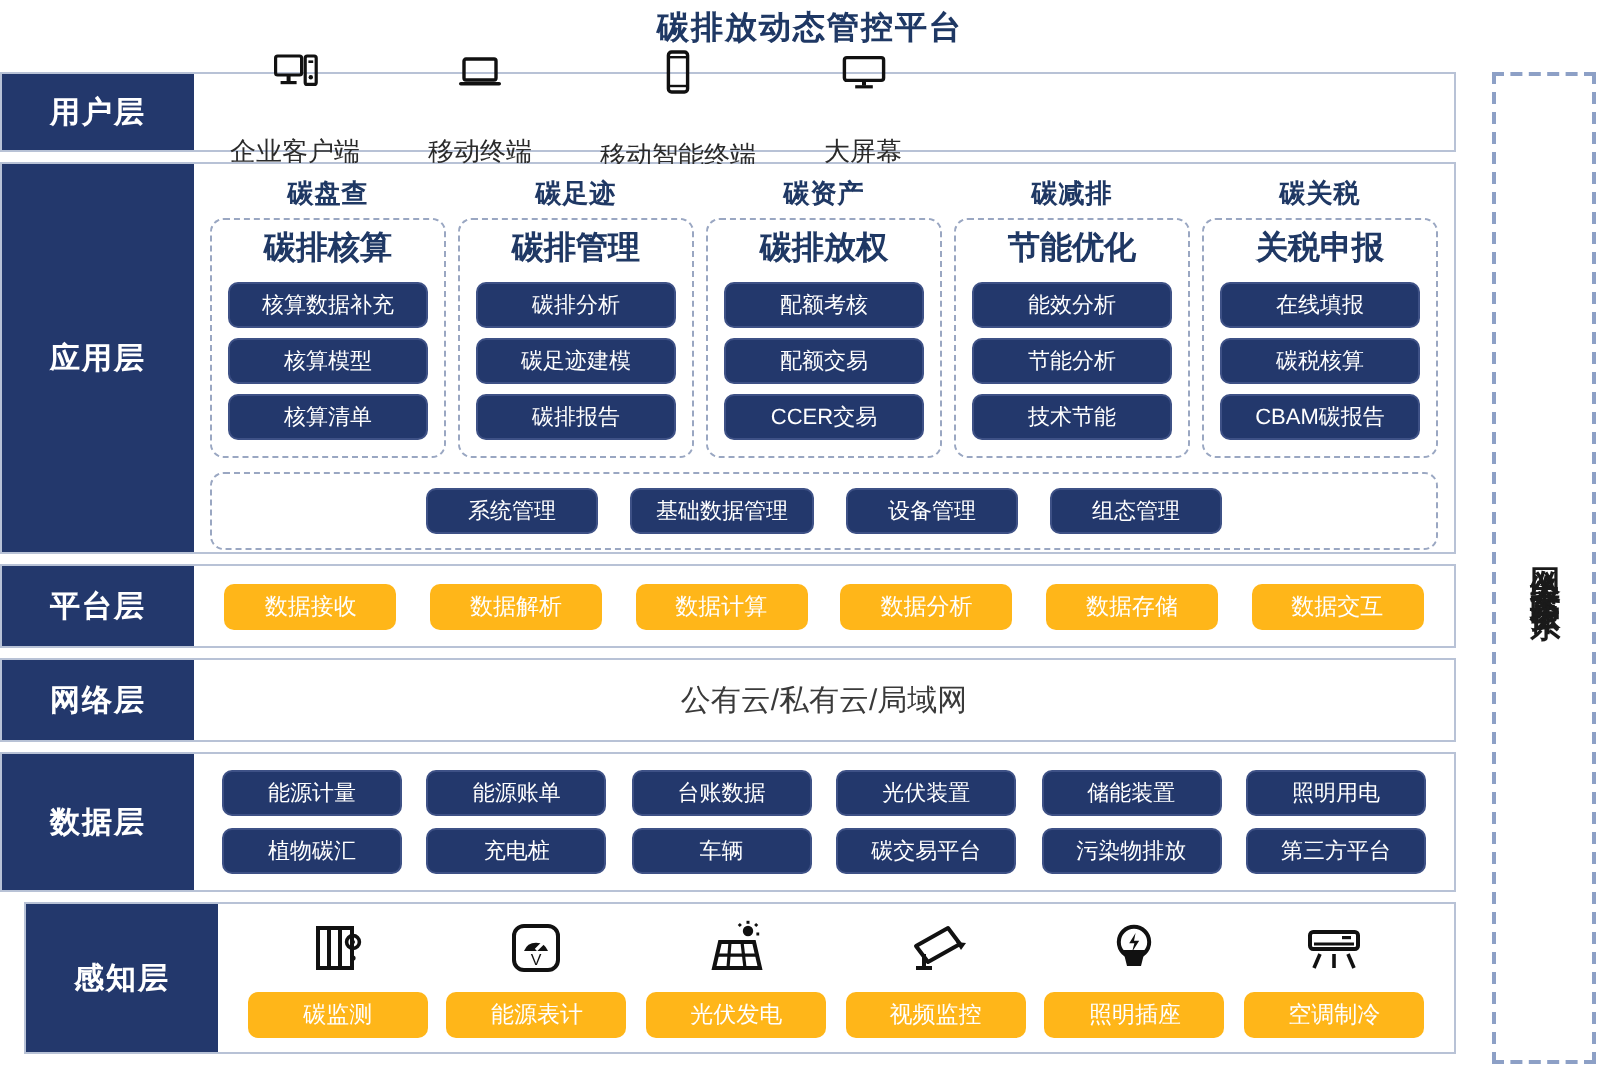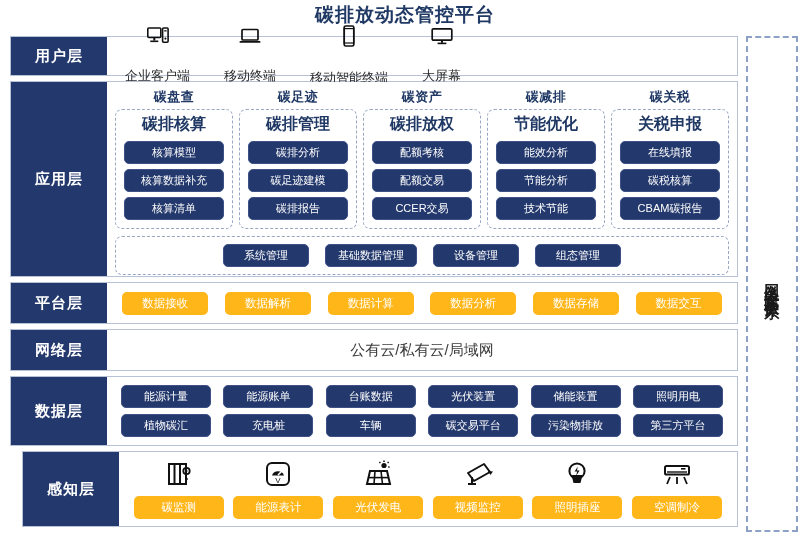--- a/index.html
+++ b/index.html
@@ -10,29 +10,29 @@
     font-family:"Liberation Sans","DejaVu Sans",sans-serif;
     overflow:hidden;
     color:#1d2e5c;
   }
   #root{position:relative;width:810px;height:540px;box-sizing:border-box;}
 
   
   .title{
     position:absolute;left:0;top:2px;width:810px;
     text-align:center;
-    font-size:19px;font-weight:bold;
+    font-size:16px;font-weight:bold;
     color:#1f3864;
     letter-spacing:1px;
     line-height:26px;
   }
 
   
   .diagram{
-    position:absolute;left:10px;top:36px;
+    position:absolute;left:0;top:36px;
     width:728px;height:496px;
     display:flex;flex-direction:column;
     gap:5px;
   }
   .layer{
     display:flex;flex-direction:row;
     border:1px solid #b8c2d6;
     background:#ffffff;
     box-sizing:border-box;
   }
@@ -248,22 +248,22 @@
     <div class="layer layer-app">
       <div class="layer-label">应用层</div>
       <div class="layer-body app-body">
 
         <div class="app-groups">
 
           <div class="app-group">
             <div class="group-title">碳盘查</div>
             <div class="group-box">
               <div class="group-sub">碳排核算</div>
+              <div class="pill">核算数据补充</div>
               <div class="pill">核算模型</div>
-              <div class="pill">核算数据补充</div>
               <div class="pill">核算清单</div>
             </div>
           </div>
 
           <div class="app-group">
             <div class="group-title">碳足迹</div>
             <div class="group-box">
               <div class="group-sub">碳排管理</div>
               <div class="pill">碳排分析</div>
               <div class="pill">碳足迹建模</div>

